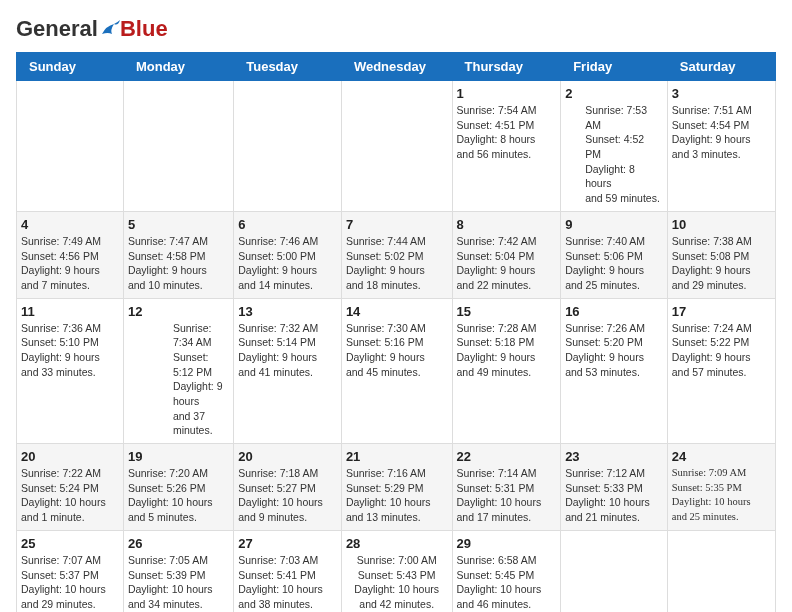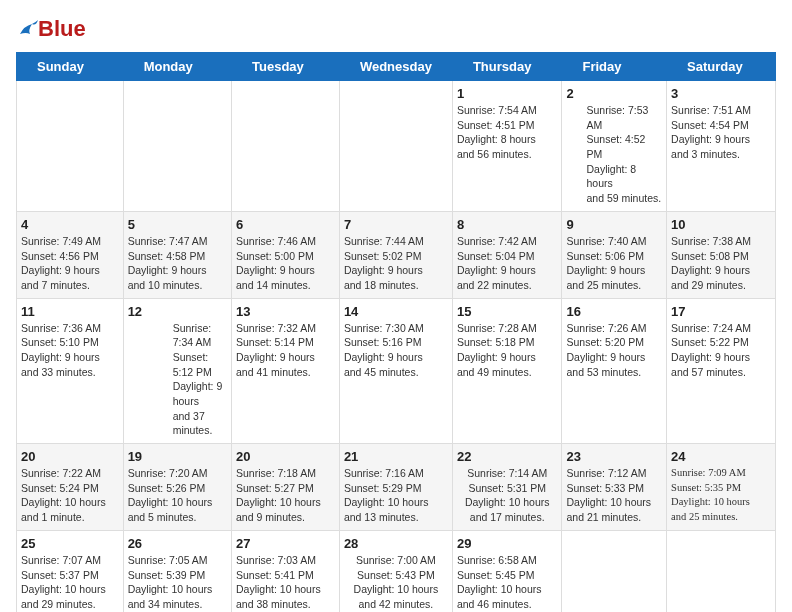--- a/index.html
+++ b/index.html
@@ -50,21 +50,21 @@
     .calendar-table {
       width: 100%;
       border-collapse: collapse;
       font-size: 11px;
     }
     .calendar-table thead tr {
       background-color: #1a6fbd;
       color: #fff;
     }
     .calendar-table thead th {
-      padding: 6px 20px;
+      padding: 6px 12px;
       text-align: left;
       font-size: 13px;
       font-weight: bold;
       border: 1px solid #1a6fbd;
     }
     .calendar-table tbody tr {
       border-bottom: 1px solid #ccc;
     }
     .calendar-table tbody td {
       vertical-align: top;
@@ -94,20 +94,21 @@
     .empty-cell {
       background-color: inherit;
     }
   </style>
 </head>
 <body>
 
 <div class="header-section">
   <div class="logo">
     <div class="logo-text">
+      <span class="logo-general">General</span>
       <svg class="logo-bird" viewBox="0 0 20 18" xmlns="http://www.w3.org/2000/svg">
         <path d="M2,14 Q6,6 14,4 Q10,10 12,14 Q8,12 2,14Z" fill="#1a6fbd"></path>
         <path d="M14,4 Q18,2 20,0 Q18,6 14,4Z" fill="#1a6fbd"></path>
       </svg>
       <span class="logo-blue">Blue</span>
     </div>
   </div>
   <div class="title-area">
     <div class="month-title"></div>
     <div class="location-subtitle"></div>
@@ -280,21 +281,21 @@
         </td>
         <td>
           <span class="day-number">21</span>
           <div class="day-info" style="white-space: pre-line;">Sunrise: 7:16 AM
 Sunset: 5:29 PM
 Daylight: 10 hours
 and 13 minutes.</div>
         </td>
         <td>
           <span class="day-number">22</span>
-          <div class="day-info" style="white-space: pre-line; text-align: center;">Sunrise: 7:14 AM
+          <div class="day-info" style="white-space: pre-line;">Sunrise: 7:14 AM
 Sunset: 5:31 PM
 Daylight: 10 hours
 and 17 minutes.</div>
         </td>
         <td>
           <span class="day-number">23</span>
           <div class="day-info" style="white-space: pre-line;">Sunrise: 7:12 AM
 Sunset: 5:33 PM
 Daylight: 10 hours
 and 21 minutes.</div>

